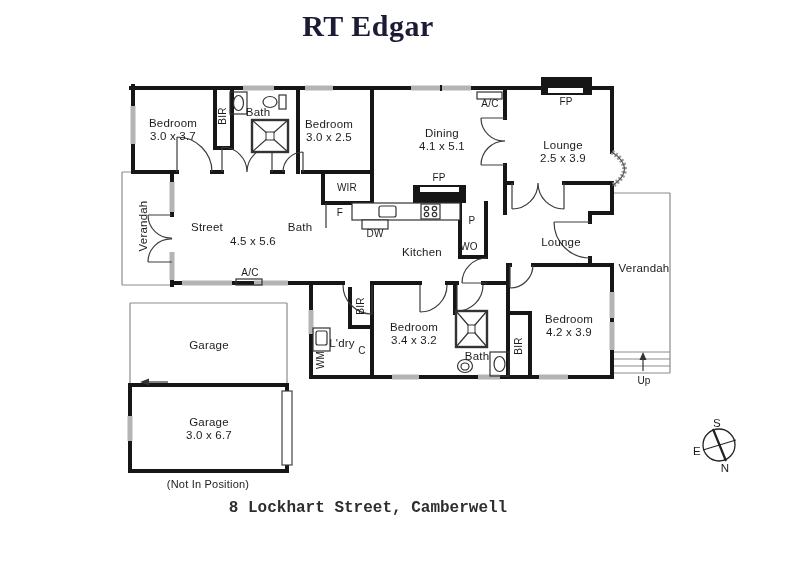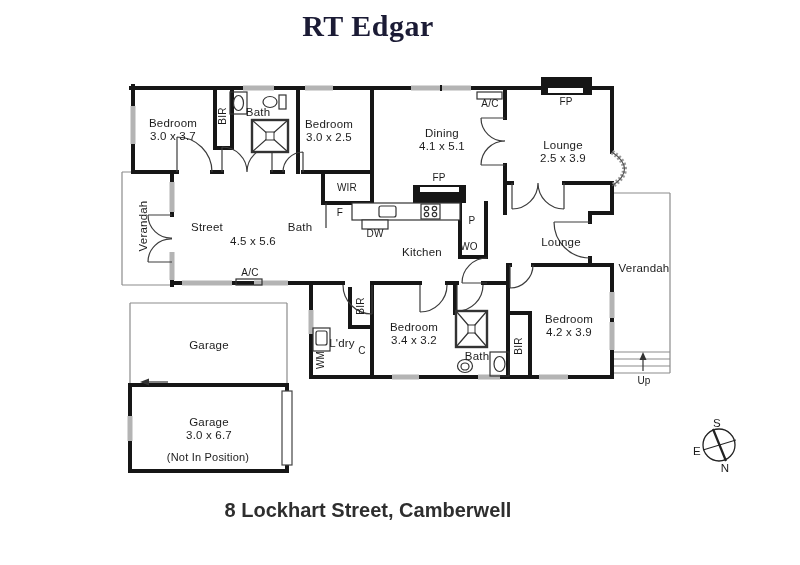--- a/index.html
+++ b/index.html
@@ -2,21 +2,21 @@
 <html><head>
 <meta charset="utf-8">
 <style>
   html,body{margin:0;padding:0;background:#ffffff;}
   .page{position:relative;width:736px;height:565px;background:#fff;overflow:hidden;
         font-family:"Liberation Sans",sans-serif;}
   .title{position:absolute;left:0;right:0;top:9px;text-align:center;
          font-family:"Liberation Serif",serif;font-weight:bold;font-size:30px;
          letter-spacing:.5px;color:#1b1b35;}
   .address{position:absolute;left:0;right:0;top:499px;text-align:center;
-           font-family:Liberation Sans, sans-serif;font-weight:bold;font-size:20px;
+           font-family:Liberation Mono, monospace;font-weight:bold;font-size:16px;
            color:#2e2e2e;}
   svg.plan{position:absolute;left:0;top:0;}
   .lbl{position:absolute;transform:translate(-50%,-50%);font-size:11.5px;color:#1c1c1c;
        white-space:nowrap;text-align:center;line-height:1.12;letter-spacing:.2px;}
   .lbl .dims{display:block;}
   .lbl.small{font-size:10px;}
   .lbl.rot{transform:translate(-50%,-50%) rotate(-90deg);}
   .lbl.note{font-size:11px;}
 </style>
 </head>
@@ -187,21 +187,21 @@
   <div class="lbl small" style="left:375px;top:234px">DW</div>
   <div class="lbl small" style="left:472px;top:221px">P</div>
   <div class="lbl small" style="left:469px;top:247px">WO</div>
   <div class="lbl small" style="left:439px;top:178px">FP</div>
   <div class="lbl small" style="left:566px;top:102px">FP</div>
   <div class="lbl small" style="left:490px;top:104px">A/C</div>
   <div class="lbl small" style="left:250px;top:273px">A/C</div>
   <div class="lbl small rot" style="left:321px;top:360px">WM</div>
   <div class="lbl small" style="left:362px;top:351px">C</div>
   <div class="lbl small" style="left:644px;top:381px">Up</div>
-  <div class="lbl note" style="left:208px;top:457px">(Not In Position)</div>
+  <div class="lbl note" style="left:208px;top:484px">(Not In Position)</div>
 
   <div class="lbl" style="left:717px;top:423px">S</div>
   <div class="lbl" style="left:742px;top:441px">W</div>
   <div class="lbl" style="left:697px;top:451px">E</div>
   <div class="lbl" style="left:725px;top:468px">N</div>
 
   <div class="address">8 Lockhart Street, Camberwell</div>
 </div>
 
 </body></html>

